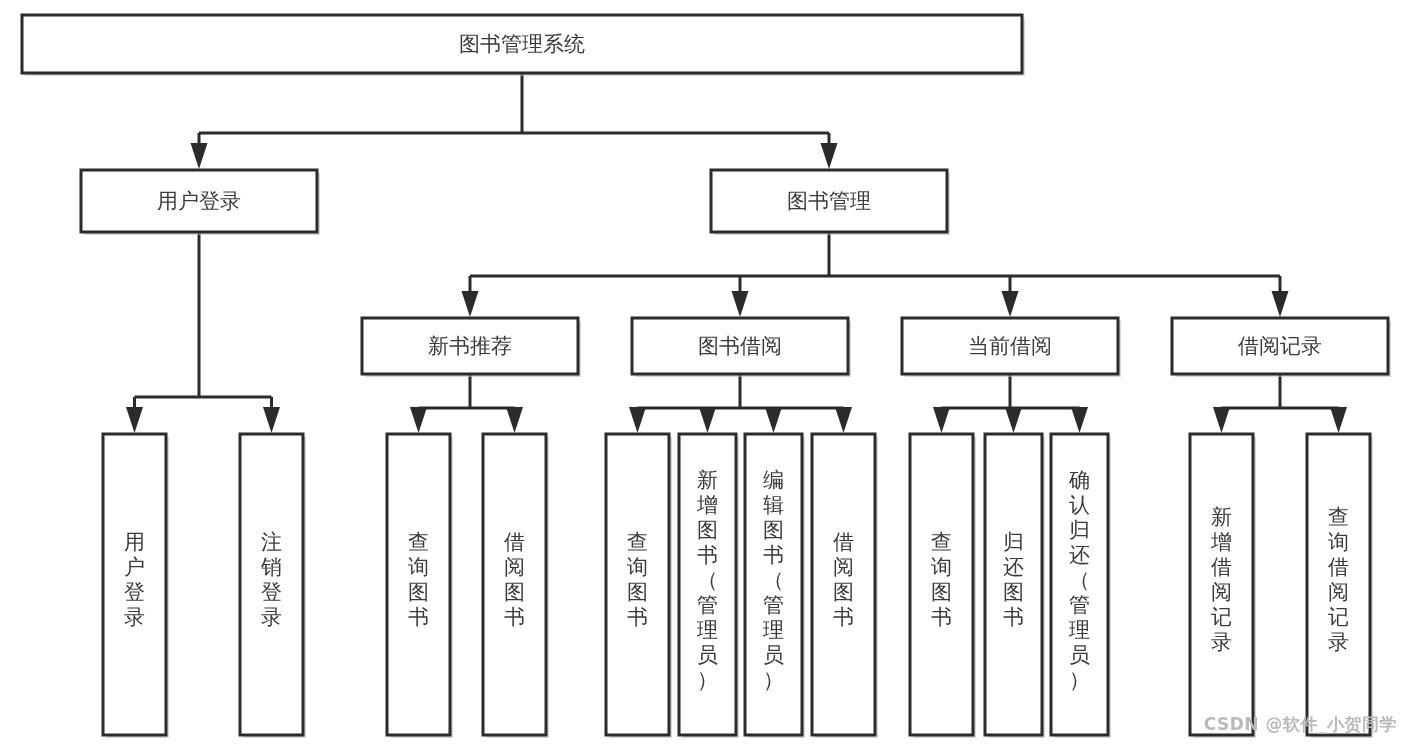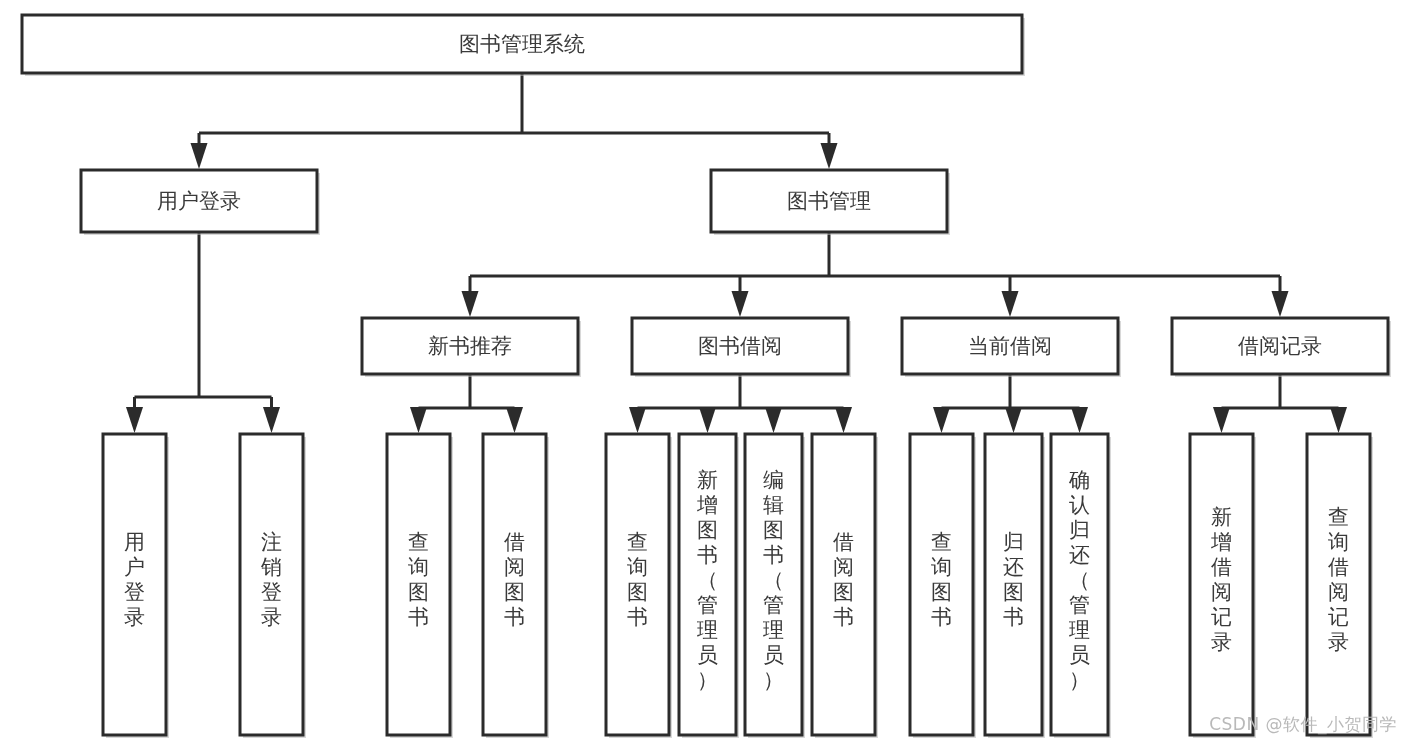--- a/index.html
+++ b/index.html
@@ -63,20 +63,21 @@
   .watermark {
     position: absolute;
     right: 8px;
     bottom: 4px;
     font-family: "DejaVu Sans", "Liberation Sans", sans-serif;
     font-size: 17px;
     color: #b9b9b9;
     letter-spacing: 0.5px;
     white-space: nowrap;
     user-select: none;
+    font-weight: bold;
   }
 </style>
 </head>
 <body>
 
 <div id="diagram-root">
   <svg class="diagram-canvas" viewBox="0 0 1405 747" xmlns="http://www.w3.org/2000/svg">
     <g id="edges-layer">
         <g>
           <line x1="522" y1="73" x2="522" y2="133" class="link-line"></line>

